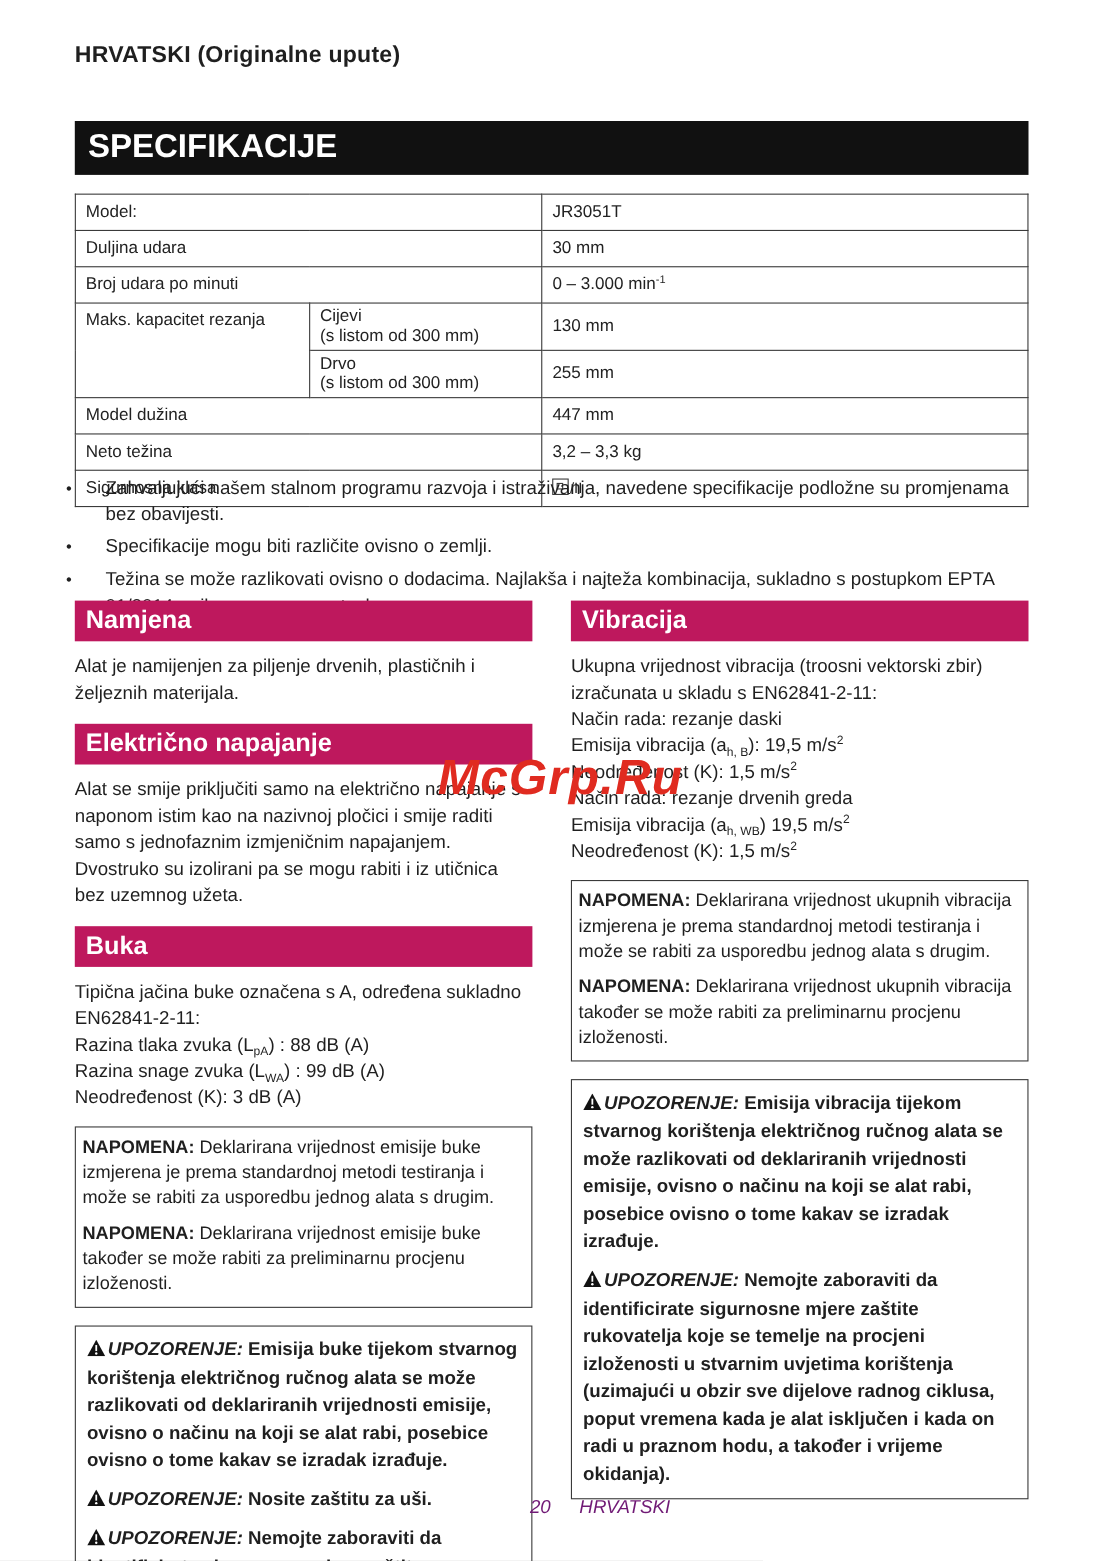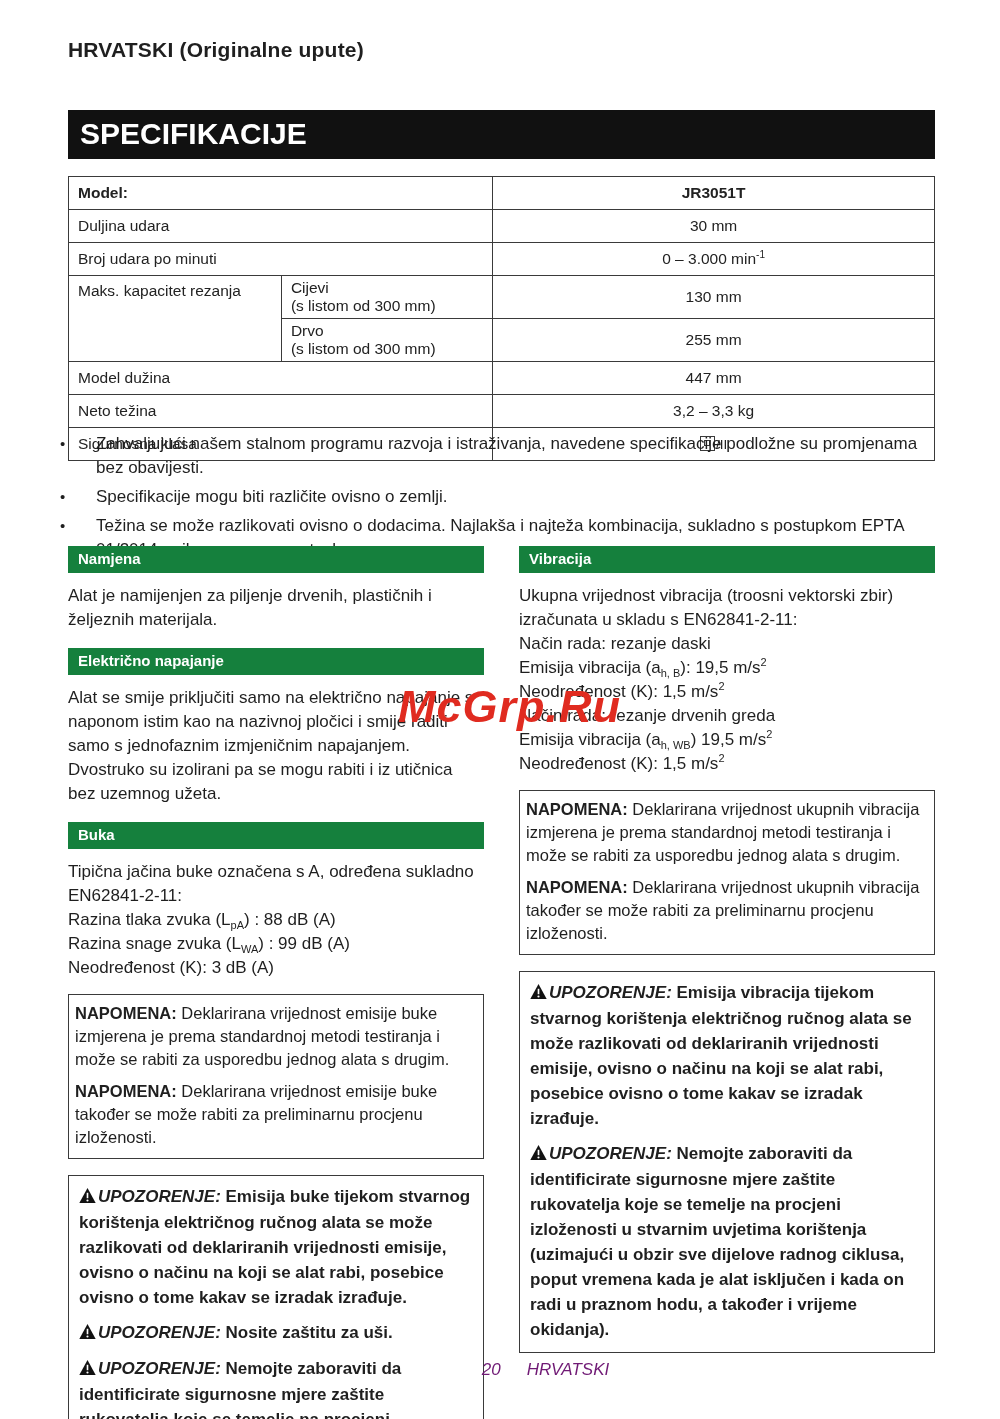--- a/index.html
+++ b/index.html
@@ -16,38 +16,38 @@
   .title-banner {
     position:absolute; left:68px; top:110px; width:867px; box-sizing:border-box;
     background:#111; color:#fff; font-size:30px; font-weight:bold;
     padding:7px 12px 8px 12px;
   }
   table.spec {
     position:absolute; left:68px; top:176px; width:867px;
     border-collapse:collapse; font-size:15.5px; color:#222;
   }
   table.spec td { border:1.6px solid #3a3a3a; padding:3px 9px; height:26px; }
-  table.spec td.val { text-align:center; width:434px; }
+  table.spec td.val { width:434px; }
   table.spec td.vtop { vertical-align:top; padding-top:6px; }
-  table.spec .bold { font-weight:bold; }
+  table.spec .bold { font-weight:normal; }
   table.spec sup { font-size:10px; }
   .dins { display:inline-block; width:13px; height:13px; border:1.7px solid #3a3a3a; position:relative; vertical-align:-2px; }
   .dins::after { content:""; position:absolute; left:2.6px; top:2.6px; width:4.6px; height:4.6px; border:1.7px solid #3a3a3a; }
   .dins-txt { font-size:13.5px; margin-left:1px; }
 
   .bullets { position:absolute; left:52px; top:432px; width:867px; font-size:17px; line-height:24px; }
   .bullet-row { display:flex; margin-bottom:5px; }
   .bullet-row .b { width:44px; flex:0 0 44px; padding-left:8px; box-sizing:border-box; }
   .bullet-row .b::before { content:"•"; font-size:15px; }
 
   .columns { position:absolute; left:68px; top:546px; width:867px; display:flex; gap:35px; }
   .col { width:416px; flex:0 0 416px; }
 
   .section-banner {
-    background:#15803d; color:#fff; font-weight:bold; font-size:15px;
+    background:#be185d; color:#fff; font-weight:bold; font-size:23px;
     padding:4px 10px 6px 10px; margin:16px 0 0 0;
   }
   .section-banner.first { margin-top:0; }
   .para { font-size:17px; line-height:24px; margin:11px 0 14px 0; }
   .tline { font-size:17px; line-height:24px; }
   sub { font-size:11px; line-height:0; }
   sup { font-size:11px; line-height:0; }
 
   .note-box {
     border:1.6px solid #3a3a3a; padding:7px 6px; margin-top:12px;

